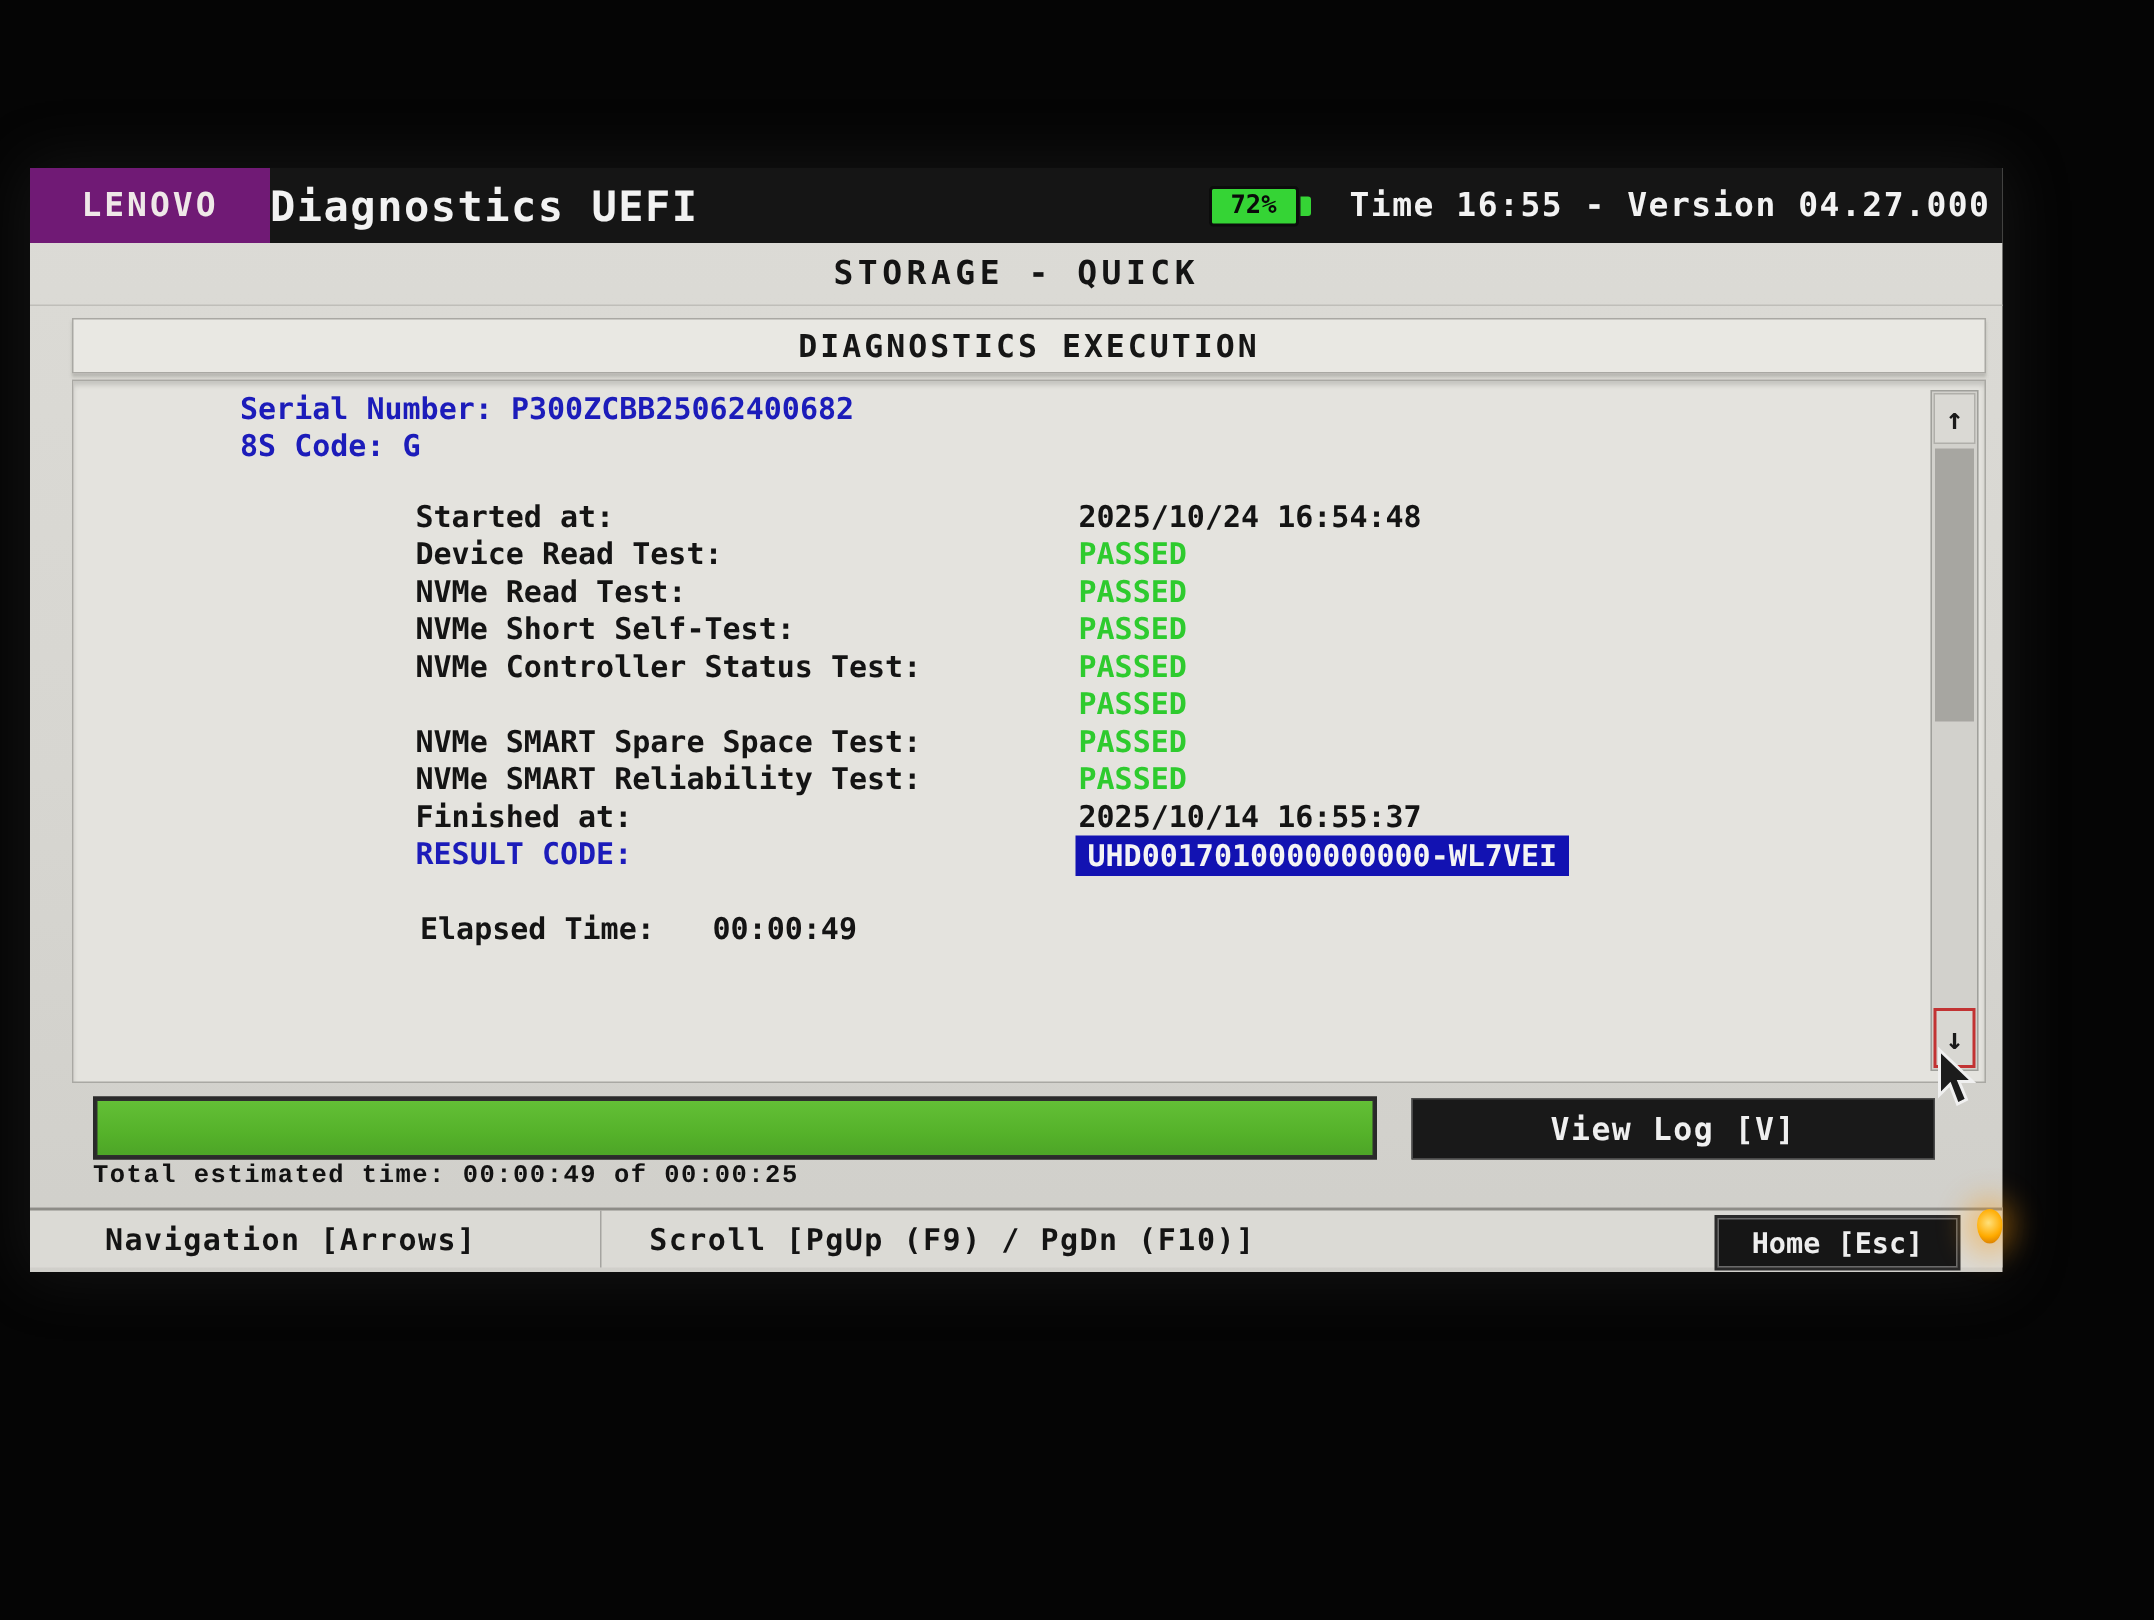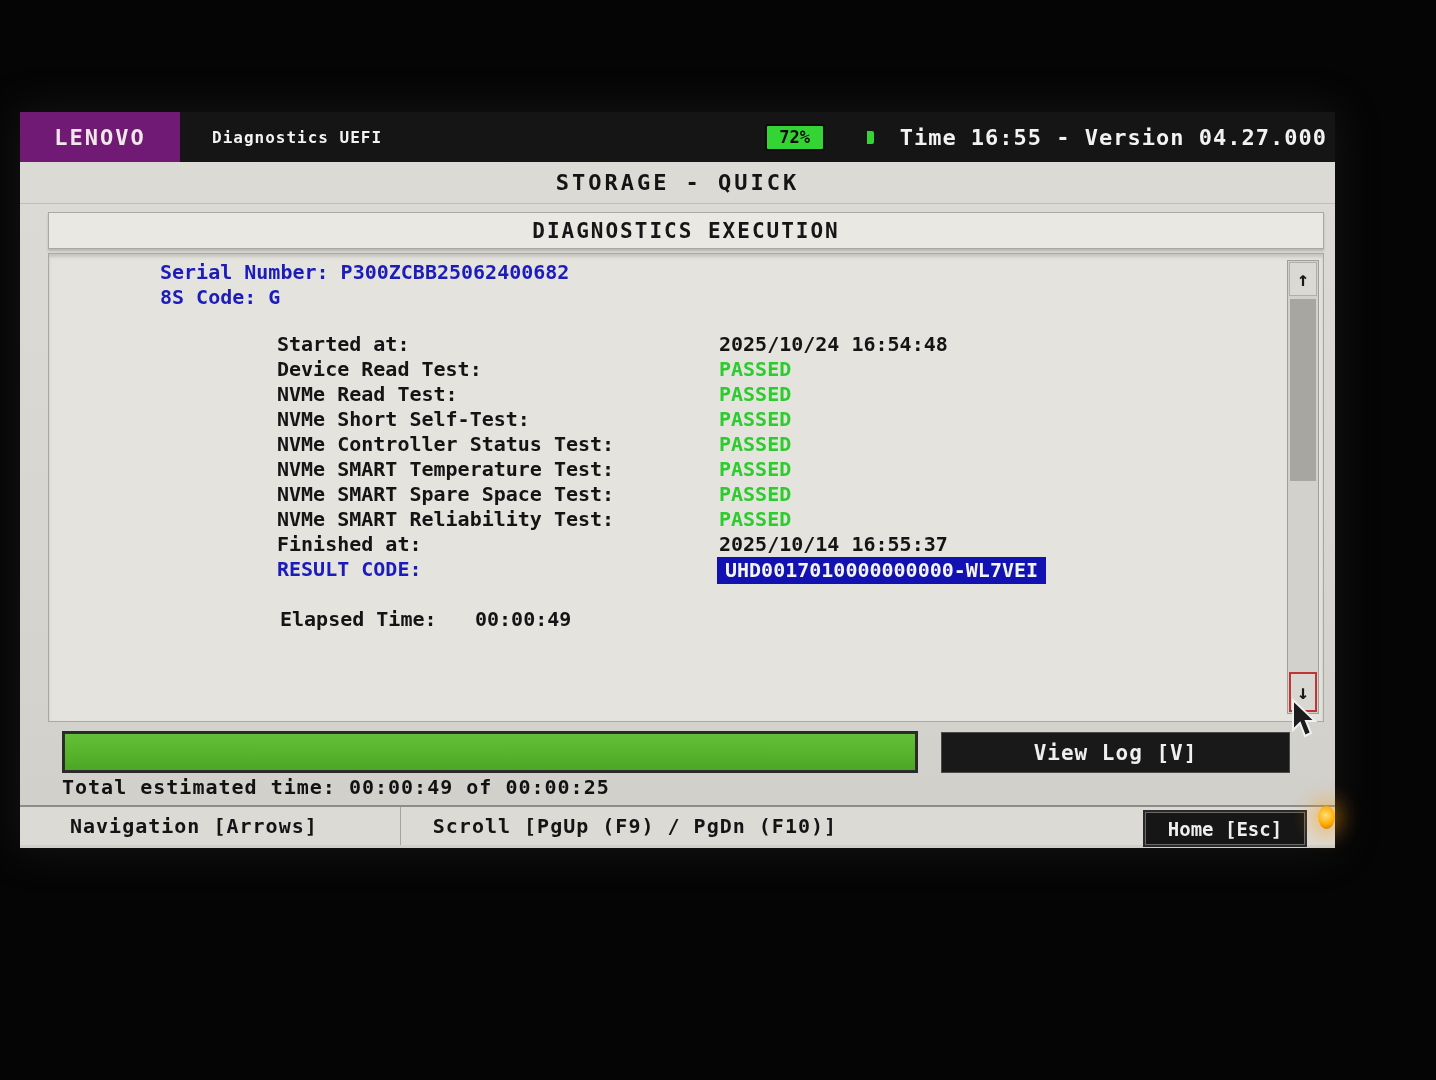--- a/index.html
+++ b/index.html
@@ -12,25 +12,25 @@
     background:linear-gradient(180deg,#dcdbd6 0%,#d7d6d1 55%,#d0cfca 100%);
     box-shadow:0 0 40px 4px rgba(90,90,90,.18);
   }
 
   
   .topbar { position:absolute; left:0; top:0; width:100%; height:50px;
     background:#151515; display:flex; align-items:center; }
   .lenovo-box { width:160px; height:50px; background:#701a75;
     display:flex; align-items:center; justify-content:center;
     color:#efe8e8; font-size:22px; font-weight:bold; letter-spacing:2px; }
-  .app-title { color:#f2f2f2; font-size:16px; font-weight:bold;
-    margin-left:32px; letter-spacing:1px; }
+  .app-title { color:#f2f2f2; font-size:28px; font-weight:bold;
+    letter-spacing:1px; }
   .topbar-right { margin-left:auto; display:flex; align-items:center; gap:26px;
     padding-right:8px; }
-  .battery { display:flex; align-items:center;gap:41px; }
+  .battery { display:flex; align-items:center; }
   .battery-body { width:60px; height:27px; background:#35d435;
     border:2px solid #0c0c0c; border-radius:3px;
     display:flex; align-items:center; justify-content:center;
     color:#0a0a0a; font-size:17px; font-weight:bold; }
   .battery-tip { width:7px; height:13px; background:#35d435;
     border-radius:0 2px 2px 0; margin-left:1px; }
   .time-version { color:#f2f2f2; font-size:22px; font-weight:bold; letter-spacing:1px; }
 
   
   .section-header { position:absolute; left:0; top:50px; width:100%; height:42px;
@@ -74,22 +74,22 @@
   .sb-thumb { position:absolute; left:2px; top:38px; width:26px; height:182px; background:#a7a6a1; }
 
   
   .progress-bar { position:absolute; left:42px; top:619px; width:856px; height:42px;
     background:#2e2e2e; border:2px solid #2a2a2a; padding:1px; }
   .progress-fill { height:100%; background:linear-gradient(180deg,#63bf36 0%,#55b22a 60%,#4da527 100%); }
   .view-log-btn { position:absolute; left:921px; top:620px; width:349px; height:41px;
     background:#191919; border:1px solid #4a4a4a;
     display:flex; align-items:center; justify-content:center;
     color:#efefef; font-size:21px; font-weight:bold; letter-spacing:1px; cursor:pointer; }
-  .total-line { position:absolute; left:42px; top:663px; font-size:20px; font-weight:bold;
-    color:#121212; letter-spacing:1px; }
+  .total-line { position:absolute; left:42px; top:663px; font-size:17px; font-weight:bold;
+    color:#121212; letter-spacing:1px;font-family:Liberation Mono, monospace; }
 
   
   .navbar { position:absolute; left:0; top:693px; width:100%; height:40px;
     background:#dbdad5; border-top:2px solid #8d8c87; display:flex; align-items:center; }
   .nav-item { font-size:20px; font-weight:bold; color:#141414; letter-spacing:1px; }
   .nav-nav { margin-left:50px; }
   .nav-divider { width:1px; height:100%; background:#a5a4a0; margin-left:82px; }
   .nav-scroll { margin-left:32px; }
   .home-btn { position:absolute; right:30px; top:5px; width:160px; height:33px;
     background:#161616; border:1px solid #6a6a6a; outline:2px solid #2a2a2a;
@@ -149,21 +149,20 @@
         </div>
         <div class="trow">
           <span class="tlabel">NVMe Short Self-Test:</span>
           <span class="tvalue passed">PASSED</span>
         </div>
         <div class="trow">
           <span class="tlabel">NVMe Controller Status Test:</span>
           <span class="tvalue passed">PASSED</span>
         </div>
         <div class="trow">
-          <span class="tlabel">NVMe SMART Temperature Test:</span>
           <span class="tvalue passed">PASSED</span>
         </div>
         <div class="trow">
           <span class="tlabel">NVMe SMART Spare Space Test:</span>
           <span class="tvalue passed">PASSED</span>
         </div>
         <div class="trow">
           <span class="tlabel">NVMe SMART Reliability Test:</span>
           <span class="tvalue passed">PASSED</span>
         </div>

